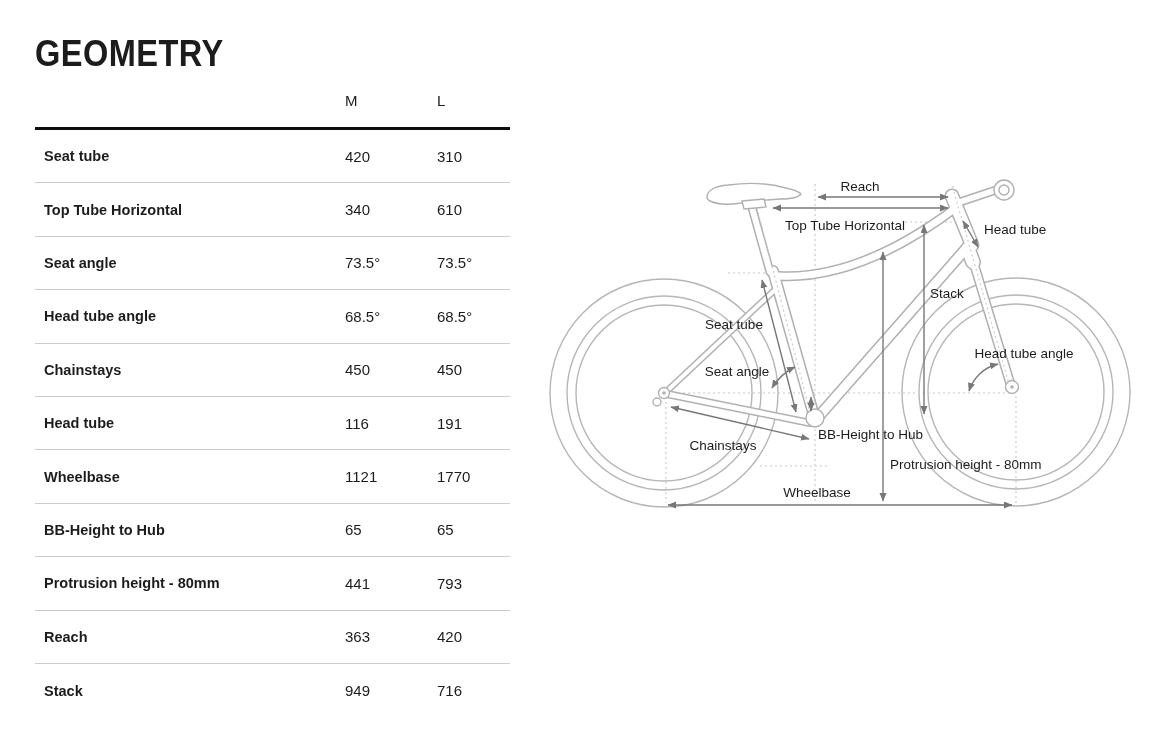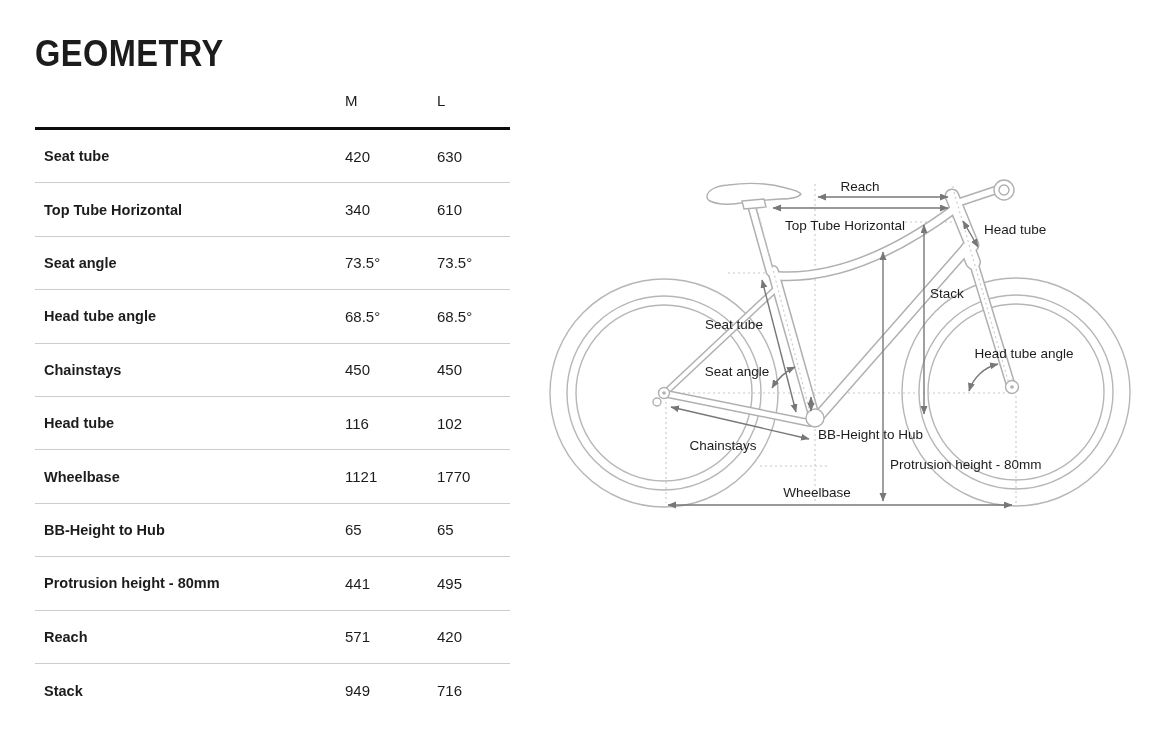--- a/index.html
+++ b/index.html
@@ -38,21 +38,21 @@
 <div class="abs col-headers">
   <div class="c0"></div>
   <div class="c1">M</div>
   <div class="c1">L</div>
 </div>
 
 <div class="abs geo-table">
   <div class="geo-row">
     <div class="lblcell">Seat tube</div>
     <div class="mcell">420</div>
-    <div class="lcell">630</div>
+    <div class="lcell">310</div>
   </div>
   <div class="geo-row">
     <div class="lblcell">Top Tube Horizontal</div>
     <div class="mcell">340</div>
     <div class="lcell">610</div>
   </div>
   <div class="geo-row">
     <div class="lblcell">Seat angle</div>
     <div class="mcell">73.5°</div>
     <div class="lcell">73.5°</div>
@@ -63,40 +63,40 @@
     <div class="lcell">68.5°</div>
   </div>
   <div class="geo-row">
     <div class="lblcell">Chainstays</div>
     <div class="mcell">450</div>
     <div class="lcell">450</div>
   </div>
   <div class="geo-row">
     <div class="lblcell">Head tube</div>
     <div class="mcell">116</div>
-    <div class="lcell">102</div>
+    <div class="lcell">191</div>
   </div>
   <div class="geo-row">
     <div class="lblcell">Wheelbase</div>
     <div class="mcell">1121</div>
     <div class="lcell">1770</div>
   </div>
   <div class="geo-row">
     <div class="lblcell">BB-Height to Hub</div>
     <div class="mcell">65</div>
     <div class="lcell">65</div>
   </div>
   <div class="geo-row">
     <div class="lblcell">Protrusion height - 80mm</div>
     <div class="mcell">441</div>
-    <div class="lcell">495</div>
+    <div class="lcell">793</div>
   </div>
   <div class="geo-row">
     <div class="lblcell">Reach</div>
-    <div class="mcell">571</div>
+    <div class="mcell">363</div>
     <div class="lcell">420</div>
   </div>
   <div class="geo-row">
     <div class="lblcell">Stack</div>
     <div class="mcell">949</div>
     <div class="lcell">716</div>
   </div>
 </div>
 
 <svg class="abs diagram" viewBox="545 175 600 345" xmlns="http://www.w3.org/2000/svg">

